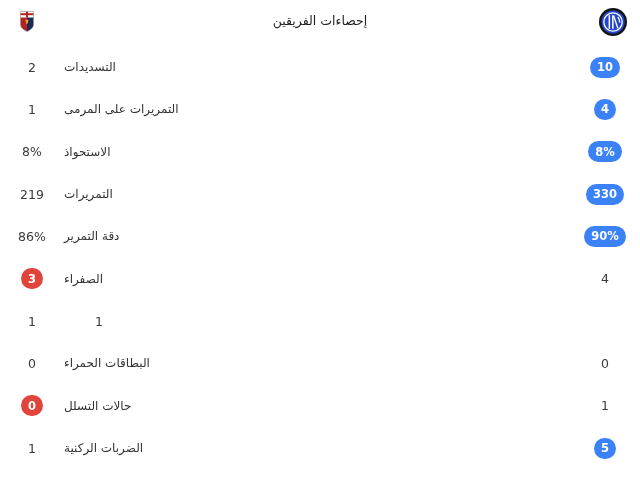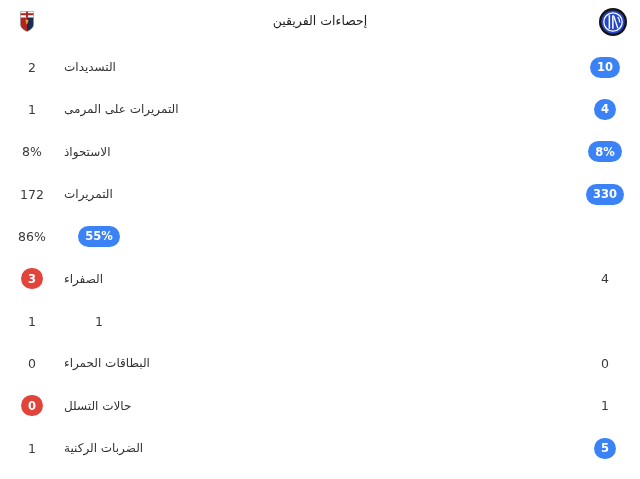--- a/index.html
+++ b/index.html
@@ -109,34 +109,35 @@
         <span class="plain">8%</span>
       </div>
       <div class="label">الاستحواذ</div>
       <div class="side right">
         <span class="badge dark">8%</span>
       </div>
     </div>
 
     <div class="row">
       <div class="side left">
-        <span class="plain">172</span>
+        <span class="plain">219</span>
       </div>
       <div class="label">التمريرات</div>
       <div class="side right">
         <span class="badge dark">330</span>
       </div>
     </div>
 
     <div class="row">
       <div class="side left">
         <span class="plain">86%</span>
       </div>
+      <div class="label">دقة التمرير</div>
       <div class="side right">
-        <span class="badge dark">55%</span>
+        <span class="badge dark">90%</span>
       </div>
     </div>
 
     <div class="row">
       <div class="side left">
         <span class="badge red">3</span>
       </div>
       <div class="label">الصفراء</div>
       <div class="side right">
         <span class="plain">4</span>

